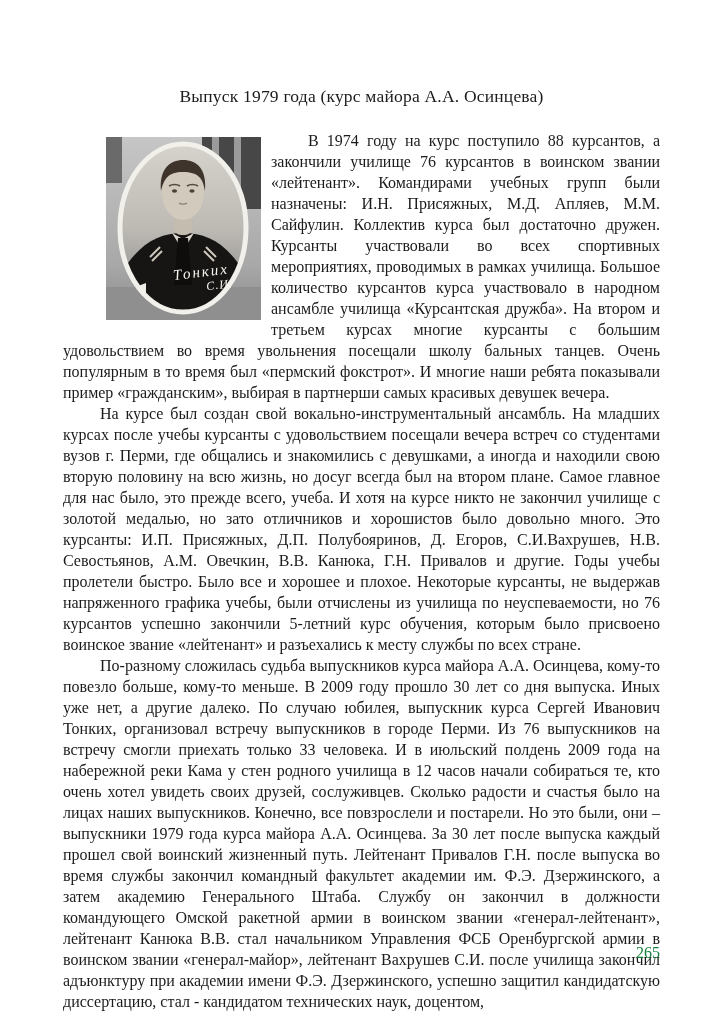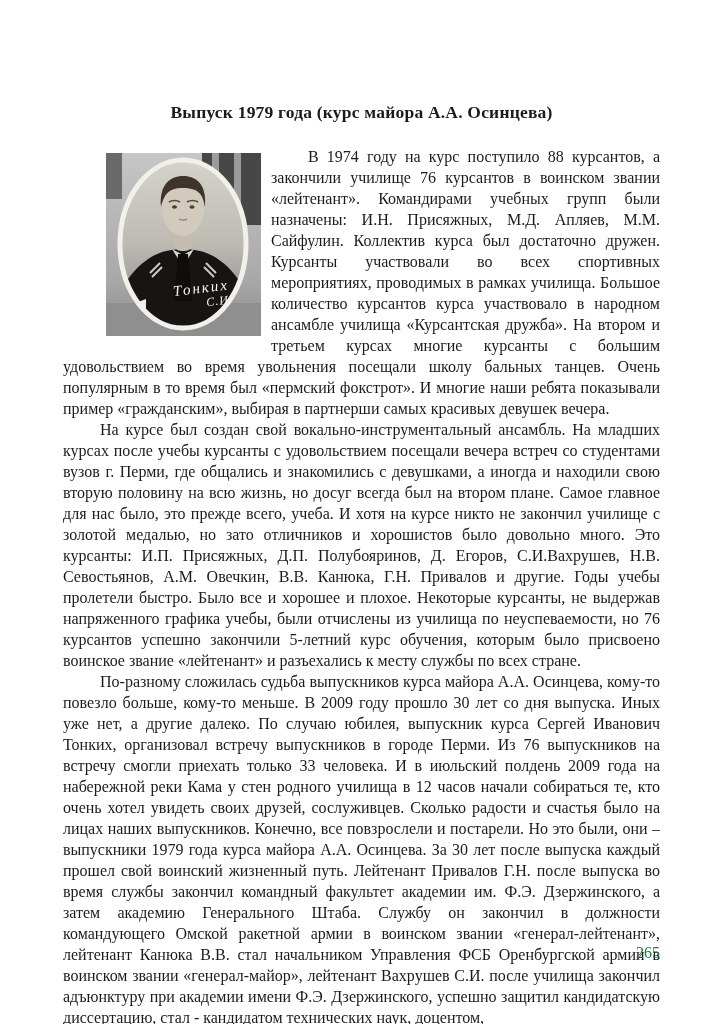--- a/index.html
+++ b/index.html
@@ -13,23 +13,23 @@
     height: 1024px;
     background: #ffffff;
     box-sizing: border-box;
     padding: 86px 63px 0 63px;
     font-family: "Liberation Serif", "DejaVu Serif", serif;
     color: #1b1b1b;
     overflow: hidden;
   }
   .doc-title {
     font-size: 17.5px;
-    font-weight: bold;
+    font-weight: normal;
     text-align: center;
-    margin: 16px 0 23px 0;
+    margin: 0 0 23px 0;
     letter-spacing: 0.2px;
   }
   .body-text {
     font-size: 16px;
     line-height: 21px;
     text-align: justify;
   }
   .body-text p {
     margin: 0;
     text-indent: 37px;

